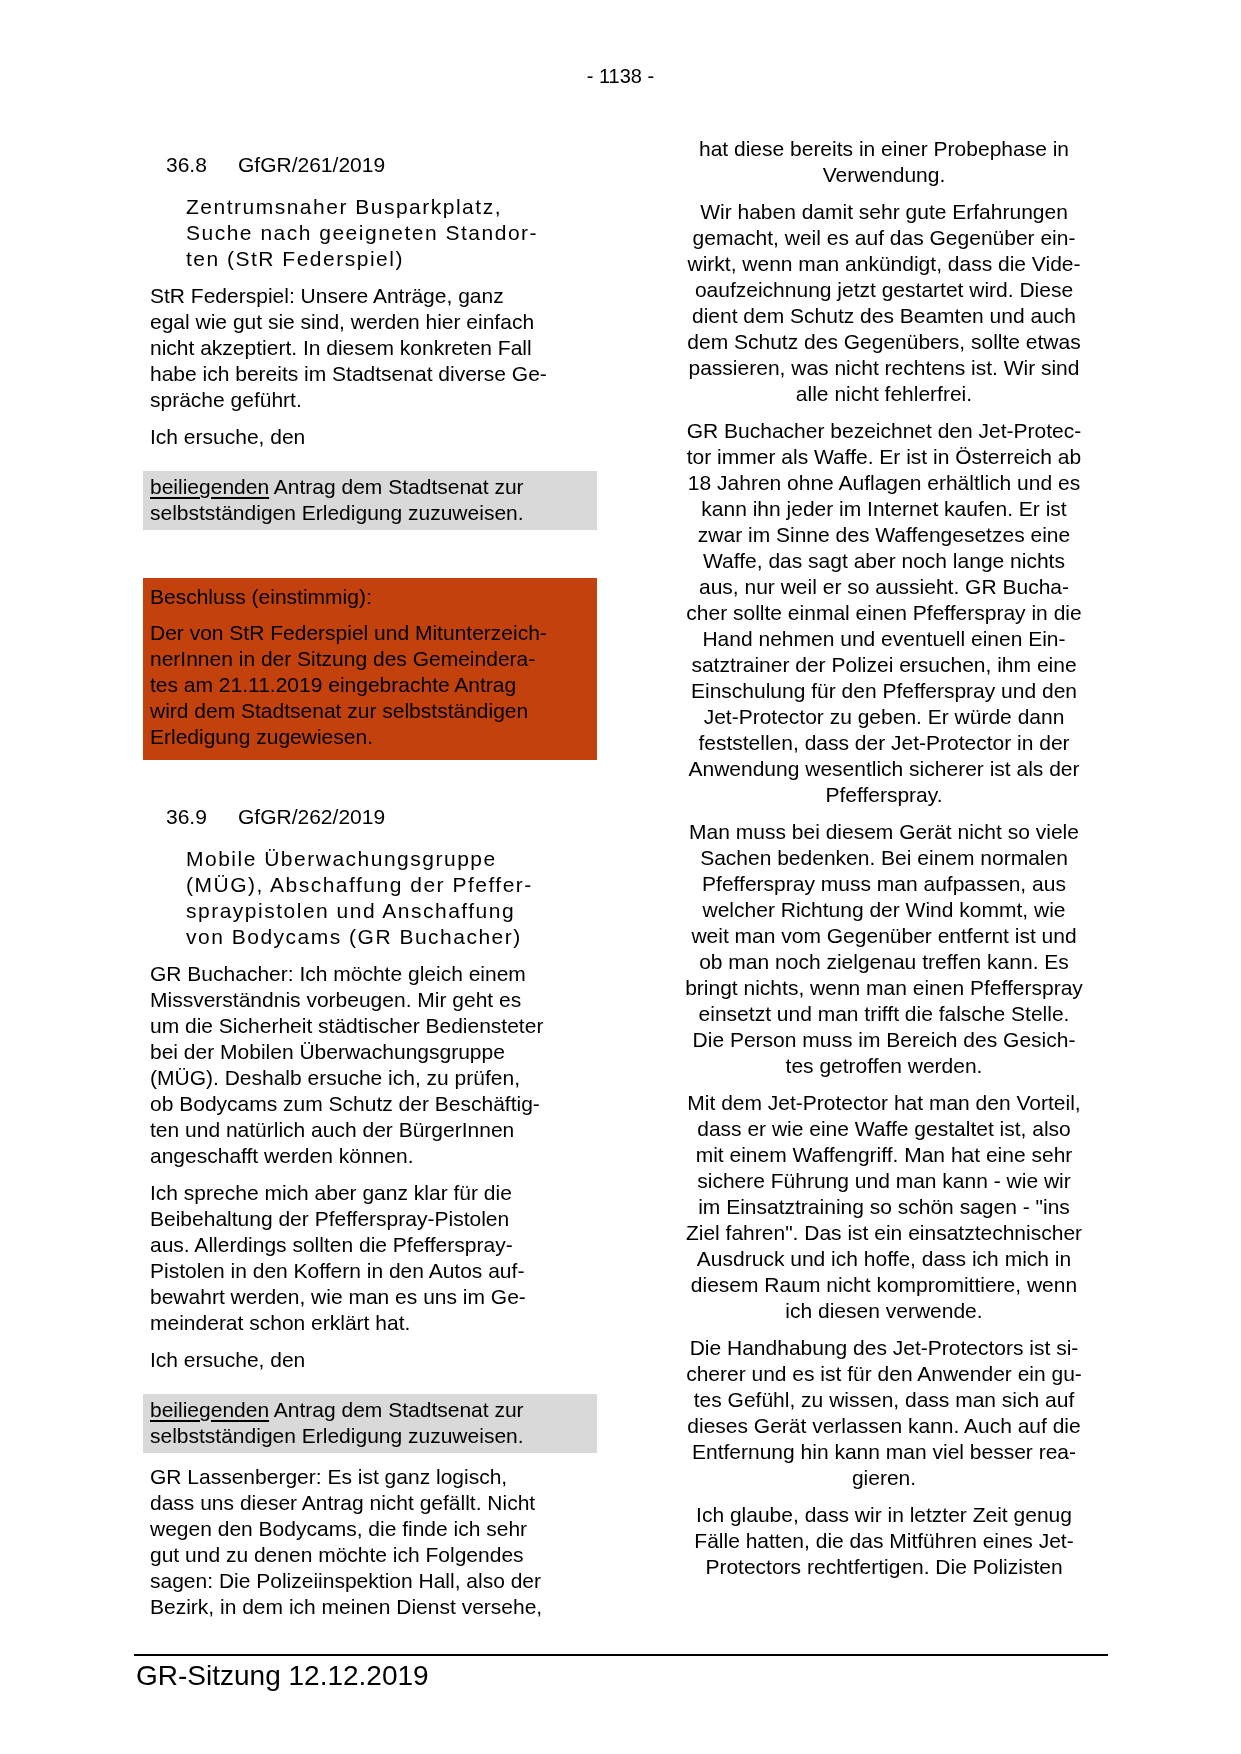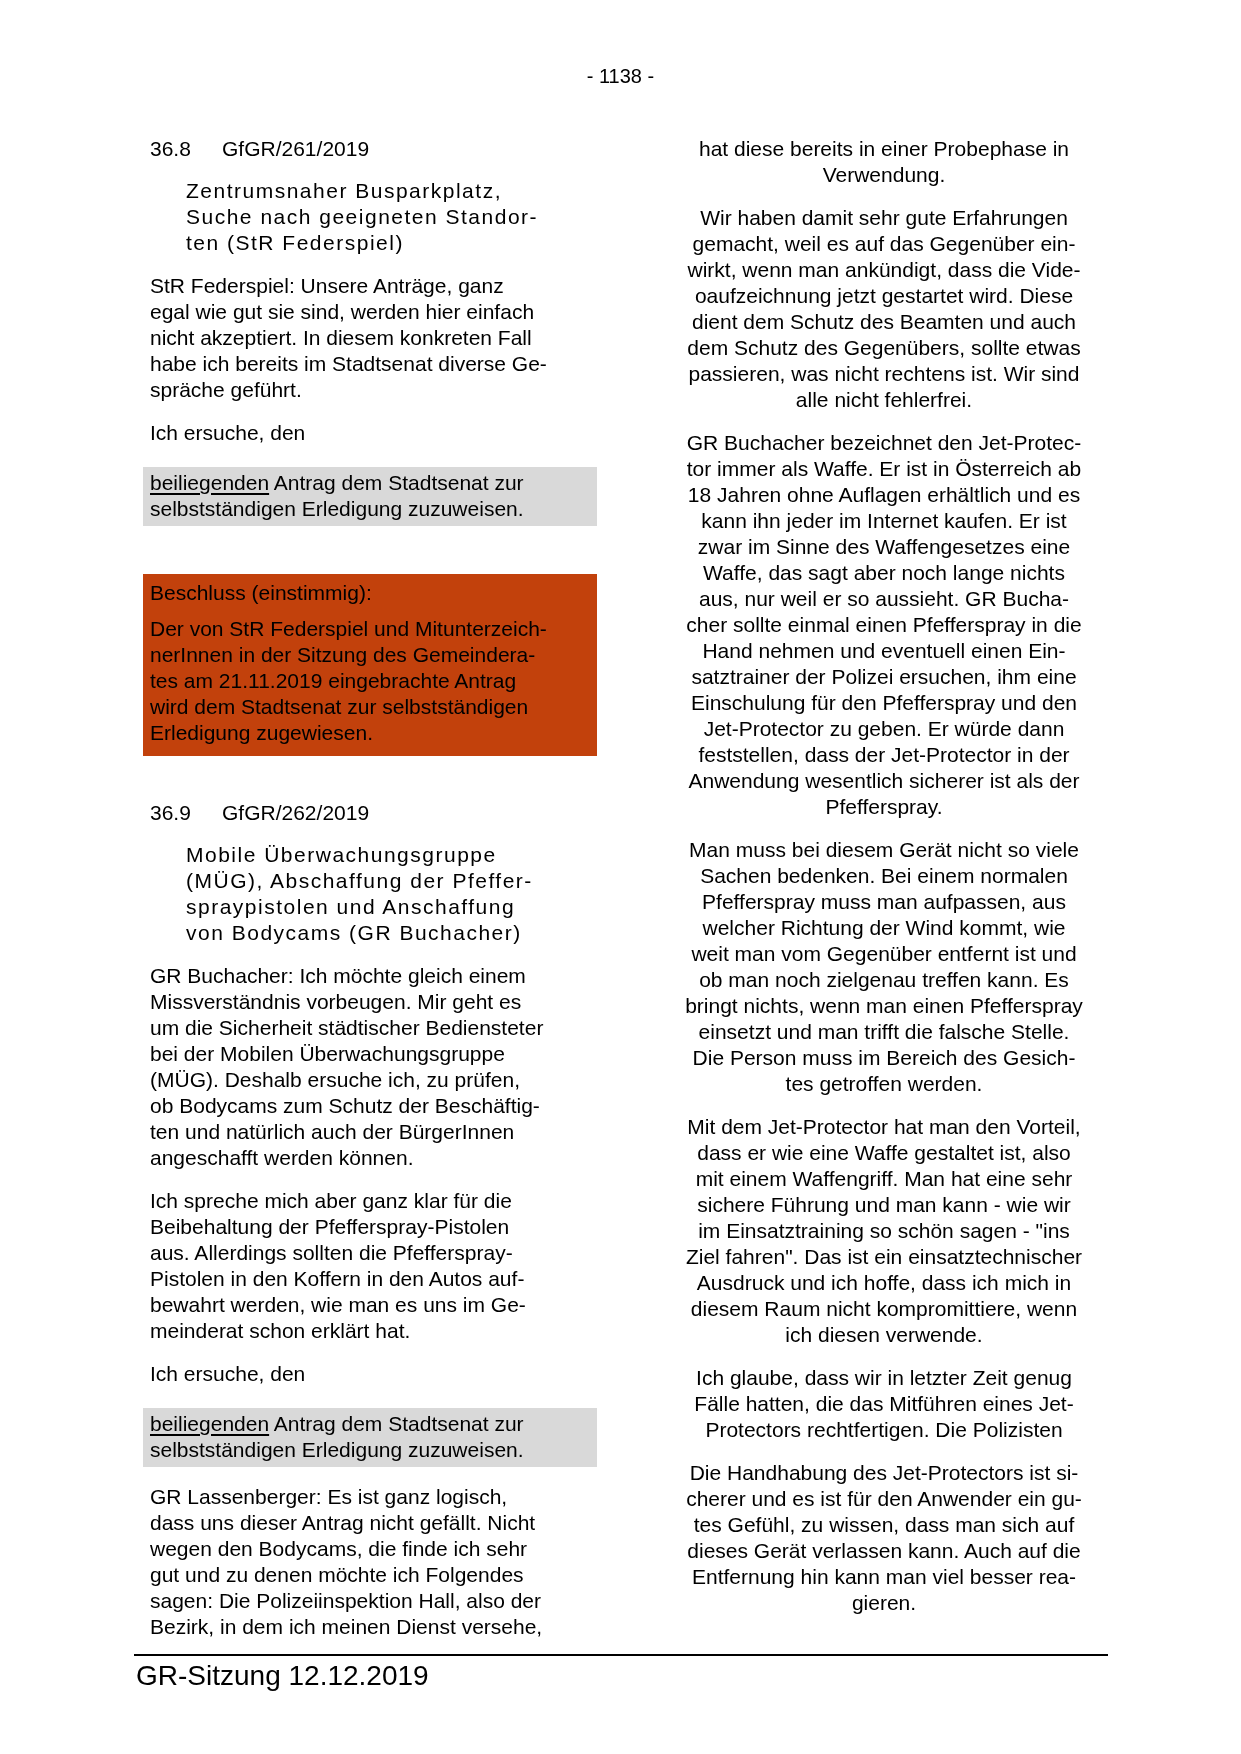--- a/index.html
+++ b/index.html
@@ -16,28 +16,28 @@
     position:absolute; top:64px; left:0; right:0;
     text-align:center; font-size:20px; line-height:24px;
   }
   .col {
     position:absolute; top:136px;
     font-size:21px; line-height:26px;
   }
   .col-left  { left:150px; width:447px; }
   .col-right { left:658px; width:452px;text-align:center; }
 
-  .sec-head { margin:0; }
+  .sec-head { margin:16px; }
   .sec-head.second { margin-top:44px; }
   .sec-num { display:inline-block; width:72px; }
   .subtitle {
     margin-top:16px; margin-left:36px;
     letter-spacing:1.5px;
   }
-  .para { margin-top:17px; }
+  .para { margin-top:11px; }
   .motion {
     margin-top:21px;
     margin-left:-7px;
     background:#d9d9d9;
     padding:3px 6px 4px 7px;
   }
   .motion .u { text-decoration:underline; text-decoration-thickness:2px; text-underline-offset:3px; }
   .decision {
     margin-top:48px;
     margin-left:-7px;
@@ -165,27 +165,27 @@
 tes getroffen werden.</div>
     <div class="para t">Mit dem Jet-Protector hat man den Vorteil,
 dass er wie eine Waffe gestaltet ist, also
 mit einem Waffengriff. Man hat eine sehr
 sichere Führung und man kann - wie wir
 im Einsatztraining so schön sagen - "ins
 Ziel fahren". Das ist ein einsatztechnischer
 Ausdruck und ich hoffe, dass ich mich in
 diesem Raum nicht kompromittiere, wenn
 ich diesen verwende.</div>
-    <div class="para t">Ich glaube, dass wir in letzter Zeit genug
-Fälle hatten, die das Mitführen eines Jet-
-Protectors rechtfertigen. Die Polizisten</div>
     <div class="para t">Die Handhabung des Jet-Protectors ist si-
 cherer und es ist für den Anwender ein gu-
 tes Gefühl, zu wissen, dass man sich auf
 dieses Gerät verlassen kann. Auch auf die
 Entfernung hin kann man viel besser rea-
 gieren.</div>
+    <div class="para t">Ich glaube, dass wir in letzter Zeit genug
+Fälle hatten, die das Mitführen eines Jet-
+Protectors rechtfertigen. Die Polizisten</div>
   </div>
 
   <div class="footer-rule"></div>
   <div class="footer-text t">GR-Sitzung 12.12.2019</div>
 
 </div>
 
 </body></html>

